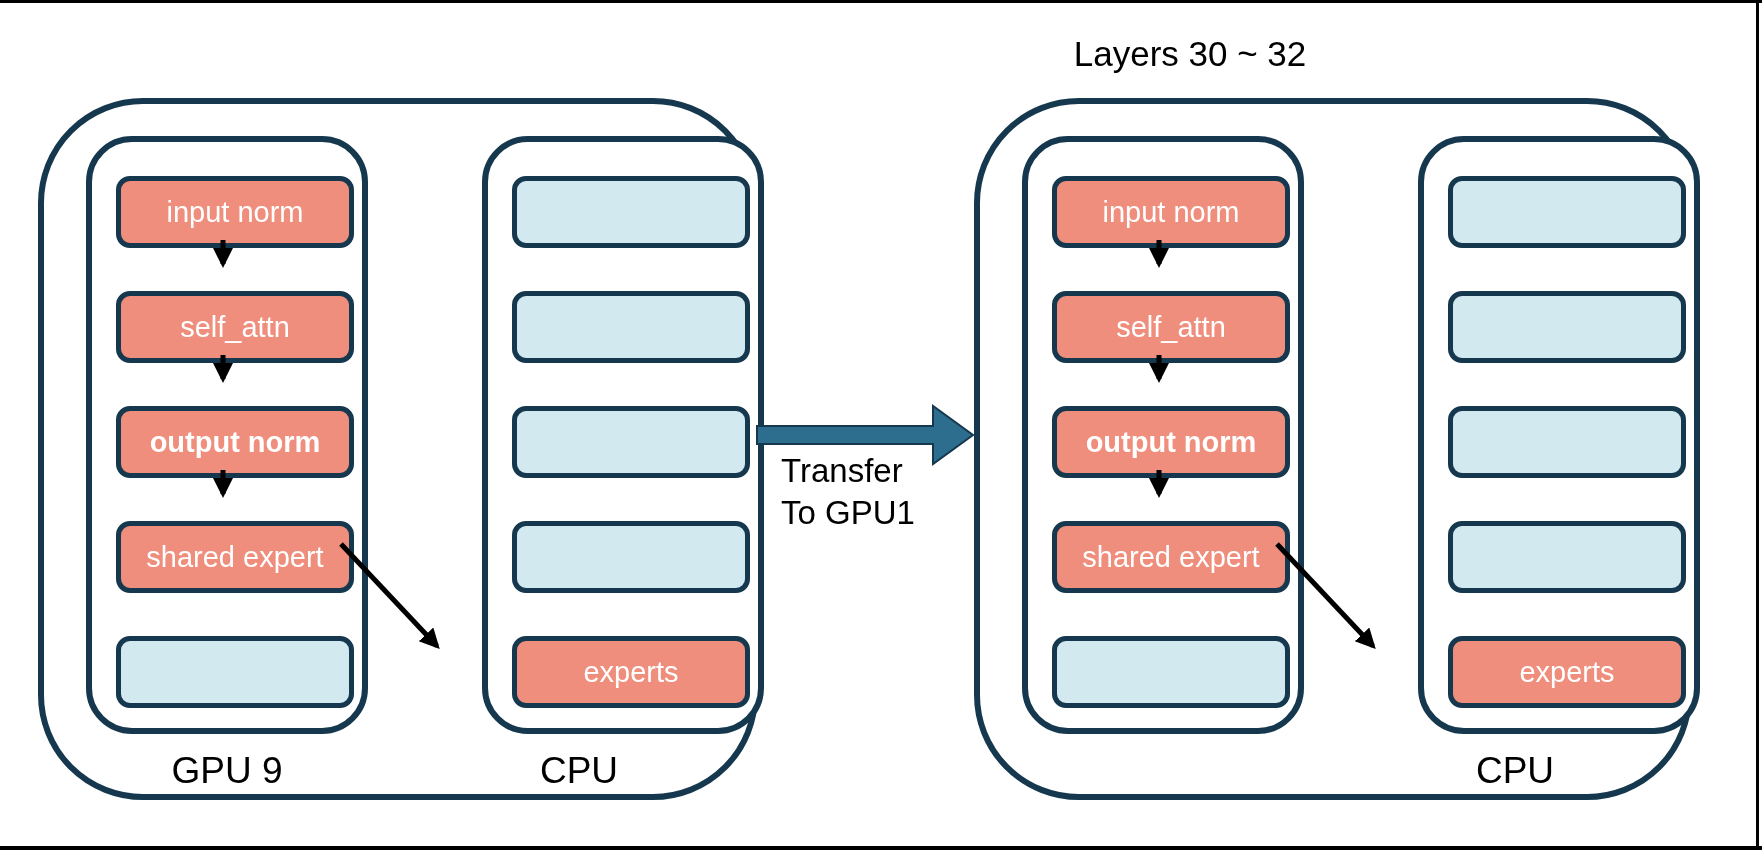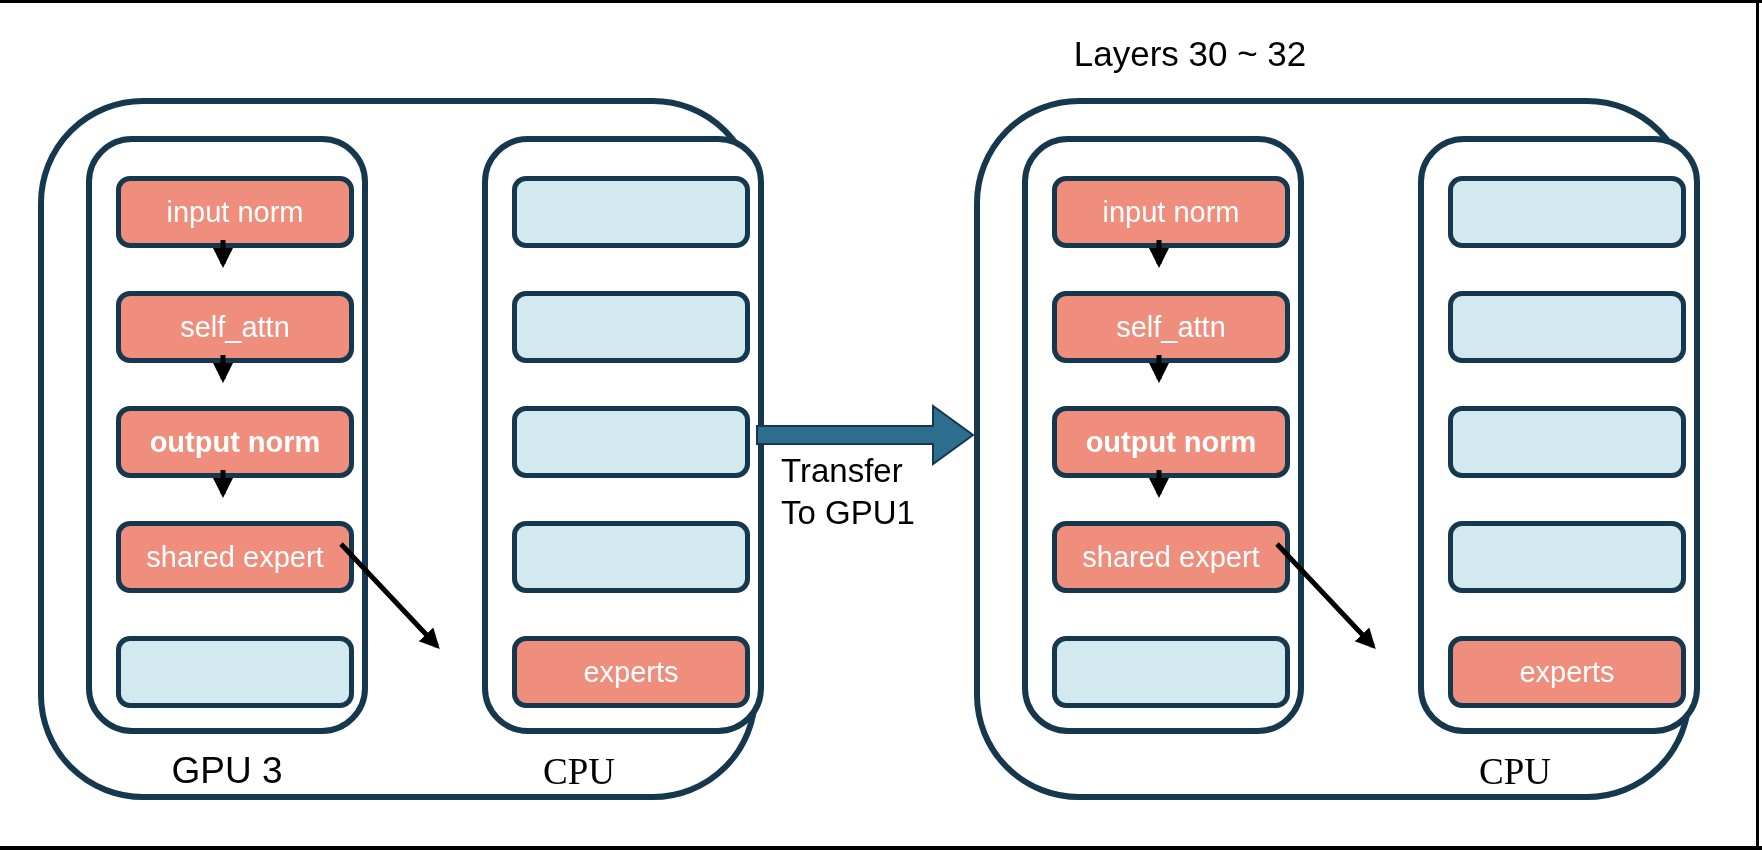--- a/index.html
+++ b/index.html
@@ -89,21 +89,21 @@
   .col-label {
     position: absolute;
     top: 646px;
     width: 282px;
     text-align: center;
     font-size: 37px;
     color: var(--label-text);
     white-space: nowrap;
   }
   .col-label.gpu { left: 42px; }
-  .col-label.cpu { left: 394px; font-family: Liberation Serif, serif; }
+  .col-label.cpu { left: 394px; }
 
   .overlay {
     position: absolute;
     left: -6px; top: -6px;
     width: 718px; height: 702px;
     pointer-events: none;
   }
 
   .transfer-arrow {
     position: absolute;
@@ -141,21 +141,21 @@
       <div class="box module r3">shared expert</div>
       <div class="box placeholder r4"></div>
     </div>
     <div class="column cpu">
       <div class="box placeholder r0"></div>
       <div class="box placeholder r1"></div>
       <div class="box placeholder r2"></div>
       <div class="box placeholder r3"></div>
       <div class="box module r4">experts</div>
     </div>
-    <div class="col-label gpu">GPU 3</div>
+    <div class="col-label gpu">GPU 9</div>
     <div class="col-label cpu">CPU</div>
 
     <svg class="overlay" viewBox="0 0 718 702">
       <defs>
         <marker id="ahL" markerUnits="userSpaceOnUse" markerWidth="24" markerHeight="24" refX="16" refY="10" orient="auto">
           <path d="M0,0 L20,10 L0,20 Z" style="fill:var(--flow-arrow)"></path>
         </marker>
       </defs>
       <line x1="185" y1="142" x2="185" y2="166" style="stroke:var(--flow-arrow);stroke-width:5" marker-end="url(#ahL)"></line>
       <line x1="185" y1="257" x2="185" y2="281" style="stroke:var(--flow-arrow);stroke-width:5" marker-end="url(#ahL)"></line>

